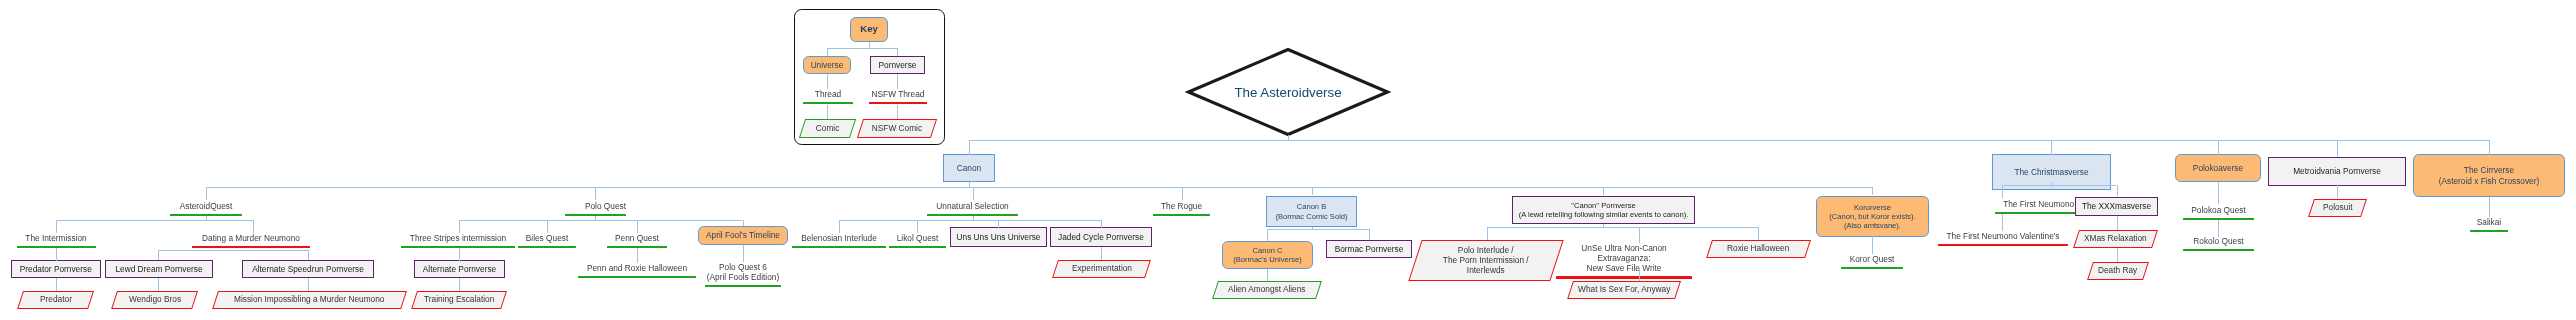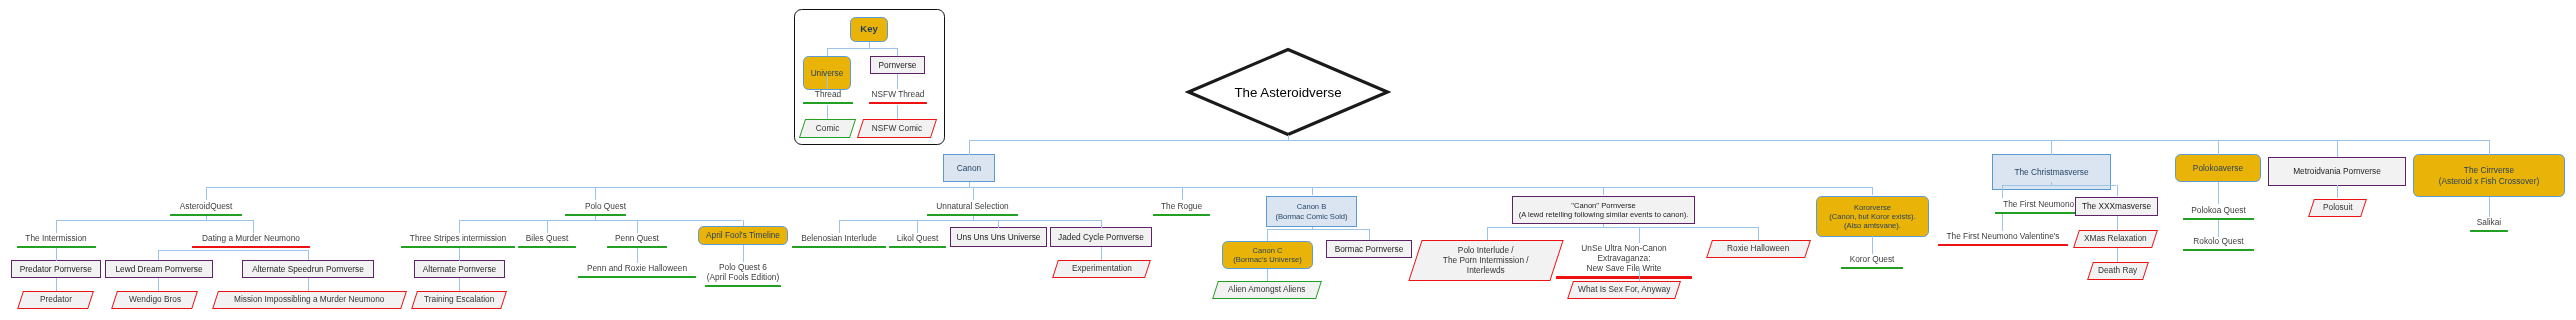--- a/index.html
+++ b/index.html
@@ -3,52 +3,52 @@
 <meta charset="utf-8">
 <style>
   html,body{margin:0;padding:0;background:#ffffff;}
   #canvas{position:relative;width:2576px;height:321px;background:#ffffff;overflow:hidden;
           font-family:"Liberation Sans",sans-serif;}
   .seg{position:absolute;background:#9dc3e6;}
   .node{position:absolute;box-sizing:border-box;}
   .n-box{display:flex;align-items:center;justify-content:center;text-align:center;
          white-space:pre-line;font-size:8.3px;line-height:1.22;}
   .u-sq{background:#dbe5f1;border:1.6px solid #5b9bd5;color:#1f3e5f;}
-  .u-rd{background:#eab308;border:1.6px solid #5b9bd5;color:#1f3e5f;border-radius:5.7px;}
+  .u-rd{background:#fdba74;border:1.6px solid #5b9bd5;color:#1f3e5f;border-radius:5.7px;}
   .pv{background:#f2f2f2;border:1.9px solid #5f2167;color:#222222;}
   .n-thread{text-align:center;color:#3d3d3d;font-size:8.3px;line-height:10.2px;white-space:pre-line;}
   .n-thread .bar{height:2.5px;margin-top:2.5px;border-radius:0.6px;}
   .t-g .bar{background:#22a022;}
   .t-r .bar{background:#ee1111;}
   .n-para{transform:skewX(-18deg);display:flex;align-items:center;justify-content:center;
           background:#f2f2f2;font-size:8.3px;color:#333333;}
   .p-g{border:1.9px solid #22a022;}
   .p-r{border:1.9px solid #ee1111;}
   .n-para .lbl{transform:skewX(18deg);white-space:pre-line;text-align:center;line-height:1.2;}
   .fs12{font-size:7.6px;}
   .keytitle{font-weight:bold;font-size:9.5px;}
   .keypanel{position:absolute;left:794px;top:9px;width:151px;height:136px;
             border:1.9px solid #111111;border-radius:7.6px;box-sizing:border-box;background:#ffffff;}
   .diamond-wrap{position:absolute;left:1185px;top:47px;width:206px;height:90px;}
   .diamond-label{position:absolute;left:1185px;top:47px;width:206px;height:90px;
                  display:flex;align-items:center;justify-content:center;
-                 color:#000000;font-size:13.3px;}
+                 color:#0c4a6e;font-size:13.3px;}
 </style>
 </head>
 <body>
 
 <div id="canvas">
   <div class="keypanel"></div>
 
   <svg class="diamond-wrap" viewBox="0 0 324 142" width="206" height="90">
     <polygon points="162,4 319,71 162,138 5,71" fill="#ffffff" stroke="#1a1a1a" stroke-width="5"></polygon>
   </svg>
   <div class="diamond-label">The Asteroidverse</div>
 <div class="node n-box u-rd keytitle" style="left: 850px; top: 16.5px; width: 38px; height: 25.4px;"><div class="lbl">Key</div></div>
-    <div class="node n-box u-rd" style="left: 803px; top: 56px; width: 48px; height: 34px;"><div class="lbl">Universe</div></div>
+    <div class="node n-box u-rd" style="left: 803px; top: 56px; width: 48px; height: 18px;"><div class="lbl">Universe</div></div>
     <div class="node n-box pv" style="left: 870px; top: 56px; width: 55px; height: 18px;"><div class="lbl">Pornverse</div></div>
     <div class="node n-thread t-g" style="left: 803px; top: 89px; width: 50px;"><div class="lbl">Thread</div><div class="bar"></div></div>
     <div class="node n-thread t-r" style="left: 869px; top: 89px; width: 58px;"><div class="lbl">NSFW Thread</div><div class="bar"></div></div>
     <div class="node n-para p-g" style="left: 802px; top: 119px; width: 51px; height: 19px;">
       <div class="lbl">Comic</div>
     </div>
     <div class="node n-para p-r" style="left: 860px; top: 119px; width: 74px; height: 19px;">
       <div class="lbl">NSFW Comic</div>
     </div>
     <div class="node n-box u-sq" style="left: 943px; top: 154px; width: 52px; height: 28px;"><div class="lbl">Canon</div></div>

